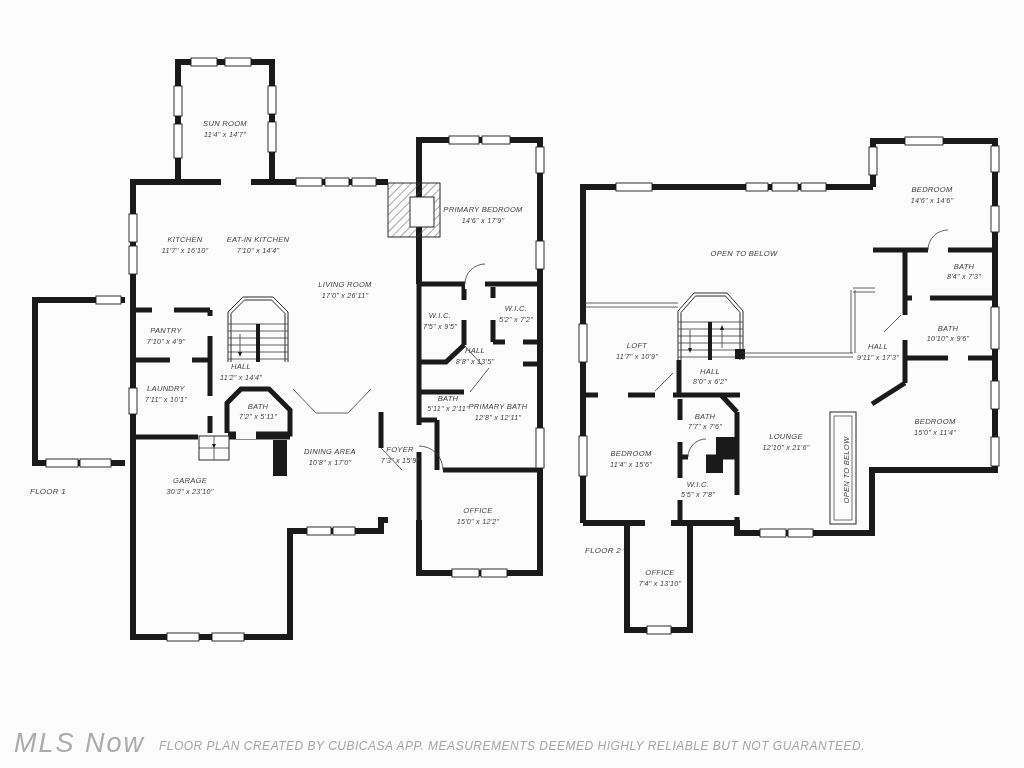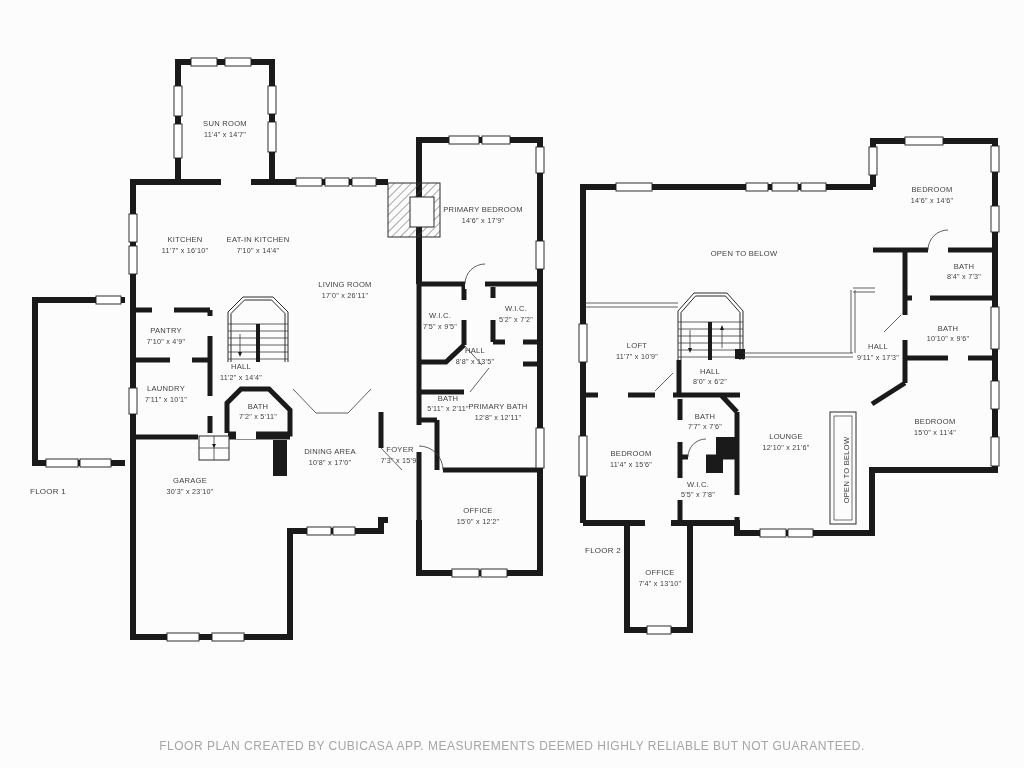--- a/index.html
+++ b/index.html
@@ -1,17 +1,17 @@
 <!DOCTYPE html>
 <html><head>
 <meta charset="utf-8">
 <style>
   html,body{margin:0;padding:0;}
   body{width:1024px;height:768px;background:#fcfcfc;font-family:"Liberation Sans",sans-serif;overflow:hidden;}
-  #stage{position:relative;width:1024px;height:692px;background:#fcfcfc;}
+  #stage{position:relative;width:1024px;height:692px;background:#fcfcfc;font-style:italic;}
   svg text{fill:#3e3e3e;font-family:"Liberation Sans",sans-serif;letter-spacing:.25px;}
   svg text.rname{font-size:7.6px;}
   svg text.rdims{font-size:7.2px;}
   svg text.floorlab{font-size:8px;}
   .wall{stroke:#1a1a1a;fill:none;}
   .w6{stroke-width:6;}
   .w5{stroke-width:5;}
   .thin{stroke:#2a2a2a;stroke-width:1;fill:none;}
   .hair{stroke:#3a3a3a;stroke-width:.8;fill:none;}
   .win{fill:#ffffff;stroke:#1a1a1a;stroke-width:.9;}
@@ -257,14 +257,15 @@
       <text class="rdims" x="705" y="429">7'7" x 7'6"</text>
       <text class="rname" x="698" y="487">W.I.C.</text>
       <text class="rdims" x="698" y="497">5'5" x 7'8"</text>
       <text class="rname" x="660" y="575">OFFICE</text>
       <text class="rdims" x="660" y="586">7'4" x 13'10"</text>
       <text class="floorlab" x="585" y="553" text-anchor="start">FLOOR 2</text>
     </g>
   </g>
 </svg>
 
+<div id="watermark">MLS Now</div>
 <div id="disclaimer">FLOOR PLAN CREATED BY CUBICASA APP. MEASUREMENTS DEEMED HIGHLY RELIABLE BUT NOT GUARANTEED.</div>
 </div>
 
 </body></html>

